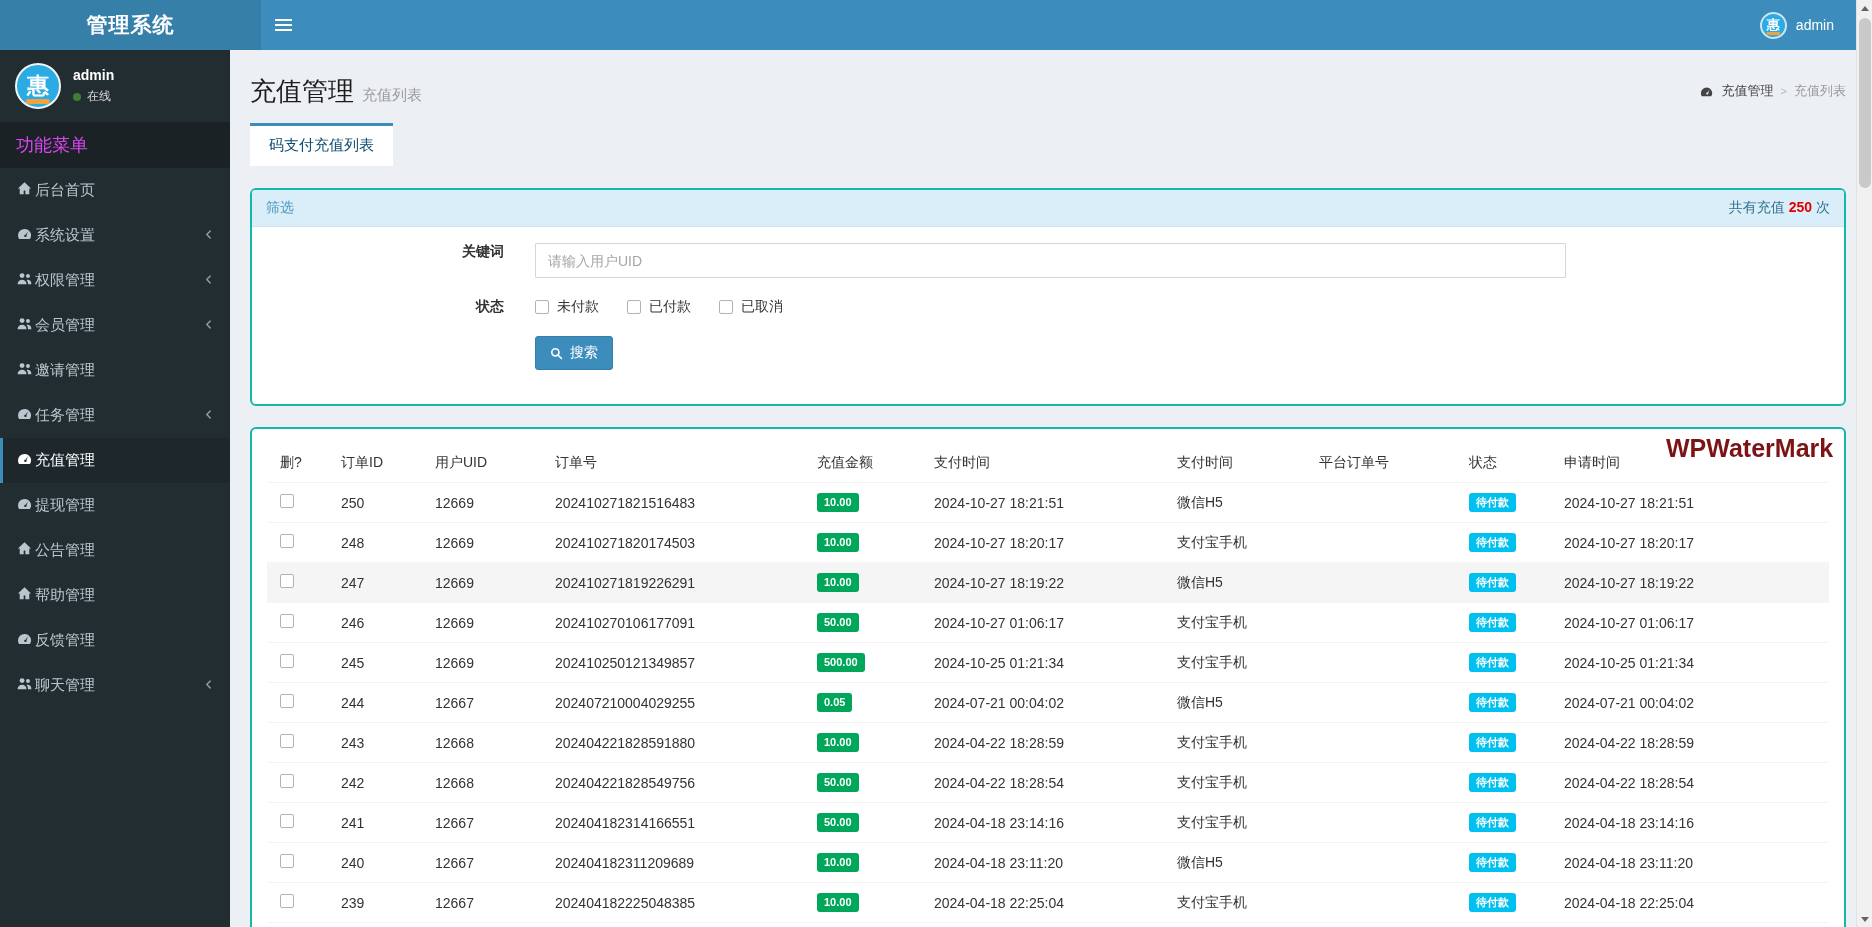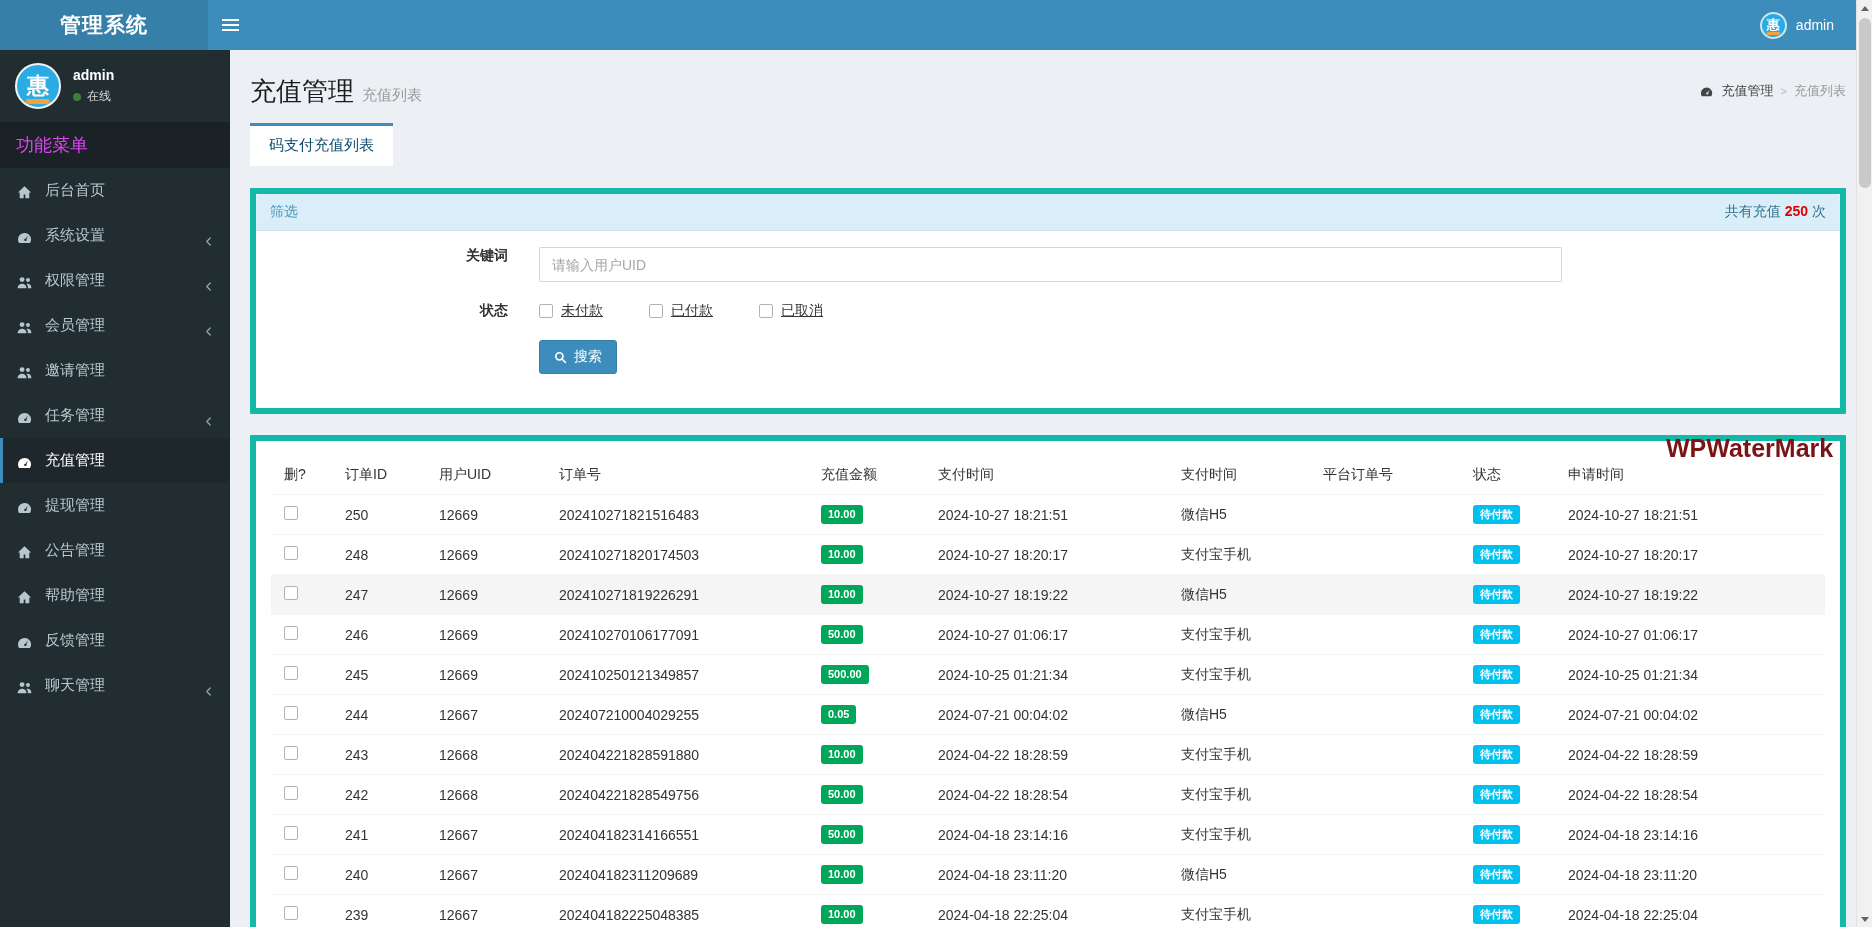--- a/index.html
+++ b/index.html
@@ -4,21 +4,21 @@
 <style>
   * { margin:0; padding:0; box-sizing:border-box; }
   html,body { width:1872px; height:927px; overflow:hidden; }
   body {
     font-family:"Liberation Sans","DejaVu Sans",sans-serif;
     font-size:14px; color:#333; background:#ecf0f5; position:relative;
   }
 
   
   .navbar { display:flex; height:50px; width:1856px; background:#3c8dbc; }
-  .navbar-logo { width:208px; background:#367fa9; color:#fff; font-size:21px; font-weight:700;
+  .navbar-logo { width:261px; background:#367fa9; color:#fff; font-size:21px; font-weight:700;
     display:flex; align-items:center; justify-content:center; letter-spacing:1px; }
   .navbar-rest { flex:1; display:flex; align-items:center; justify-content:space-between; }
   .hamburger { width:45px; height:50px; display:flex; flex-direction:column; gap:3px;
     align-items:center; justify-content:center; cursor:pointer; }
   .hamburger i { width:17px; height:2px; background:#fff; display:block; }
   .navbar-user { display:flex; align-items:center; gap:9px; padding-right:22px; color:#fff; cursor:pointer; }
   .avatar { position:relative; border-radius:50%; background:#2aabe4; color:#fff;
     display:flex; align-items:center; justify-content:center; overflow:hidden; }
   .avatar::after { content:""; position:absolute; bottom:7%; left:50%; transform:translateX(-50%);
     width:58%; height:12%; background:#f0a33c; border-radius:2px; }
@@ -30,21 +30,21 @@
   .sidebar { width:230px; background:#222d32; flex:0 0 230px; }
   .content-wrapper { flex:1; background:#ecf0f5; padding:8px 26px 0 20px; position:relative; overflow:hidden; }
 
   
   .user-panel { display:flex; gap:12px; padding:13px 15px; align-items:center; }
   .user-panel .uname { color:#fff; font-weight:700; font-size:14px; margin-bottom:5px; }
   .user-panel .ustatus { color:#ddd; font-size:12px; display:flex; align-items:center; gap:6px; }
   .dot { width:8px; height:8px; border-radius:50%; background:#3f7e34; display:inline-block; }
   .menu-header { background:#1a2226; color:#d946ef; font-size:18px; padding:11px 16px; }
   ul.sidebar-menu { list-style:none; }
-  ul.sidebar-menu li { display:flex; align-items:flex-end; gap:12px; padding:13px 15px 13px 12px;
+  ul.sidebar-menu li { display:flex; align-items:flex-start; gap:2px; padding:13px 15px 13px 12px;
     color:#b8c7ce; font-size:15px; border-left:3px solid transparent; cursor:pointer; }
   ul.sidebar-menu li.active { background:#1e282c; border-left-color:#3c8dbc; color:#fff; }
   .mi { width:18px; height:15px; display:inline-flex; align-items:center; justify-content:center; flex:0 0 18px; }
   .mi svg { width:15px; height:15px; }
   .chev { margin-left:auto; width:12px; height:12px; color:#8aa4af; }
   .chev svg { width:11px; height:11px; }
 
   
   .content-header { padding:16px 0 10px; position:relative; }
   .content-header h1 { font-size:26px; font-weight:500; color:#1c1c1c; display:inline; }
@@ -55,35 +55,35 @@
   .breadcrumb .bi svg { width:13px; height:13px; }
   .breadcrumb .sep { color:#b8b8b8; font-size:11px; }
   .breadcrumb .crumb-last { color:#9a9a9a; }
 
   
   .tab-strip { margin-top:4px; }
   .tab { display:inline-block; background:#fff; border-top:3px solid #3c8dbc;
     padding:10px 19px 11px; font-size:15px; color:#0c4a6e; cursor:pointer; }
 
   
-  .box { border:6px solid #14b8a6; border-radius:1px; background:#fff; }
+  .box { border:2px solid #14b8a6; border-radius:6px; background:#fff; }
   .filter-box { margin-top:22px; }
   .filter-head { background:#d9eef8; border-bottom:1px solid #c9e3f0; border-radius:3px 3px 0 0;
     padding:9px 14px; display:flex; justify-content:space-between; align-items:center; }
   .filter-title { color:#4a96be; font-size:14px; cursor:pointer; }
   .filter-total { color:#31708f; font-size:14px; }
   .filter-total b { color:#e00000; font-weight:700; }
   .filter-body { padding:16px 0 34px; }
   .form-row { display:flex; align-items:flex-start; margin-bottom:20px; }
   .flabel { width:252px; text-align:right; font-weight:700; color:#333; flex:0 0 252px; }
   .fctrl { margin-left:31px; flex:1; margin-right:278px; display:flex; align-items:center; }
   .txt-input { width:100%; height:35px; border:1px solid #d2d6de; border-radius:1px;
     padding:6px 12px; font-size:14px; color:#333; font-family:inherit; }
   .txt-input::placeholder { color:#a5a5a5; }
-  .check-group { display:flex; gap:46px;text-decoration:underline; }
+  .check-group { display:flex; gap:28px; }
   .check-opt { display:flex; align-items:center; gap:8px; color:#333; cursor:pointer; }
   input[type=checkbox] { appearance:none; width:14px; height:14px; border:1px solid #b3b3b3;
     border-radius:2px; background:#fff; cursor:pointer; }
   .btn-search { display:inline-flex; align-items:center; gap:7px; background:#3c8dbc;
     border:1px solid #367fa9; color:#fff; font-size:14px; padding:0 14px; height:34px;
     border-radius:3px; cursor:pointer; font-family:inherit; }
   .btn-search .si { width:13px; height:13px; }
   .btn-search svg { width:13px; height:13px; }
   .form-row.last { margin-bottom:0; }
 

